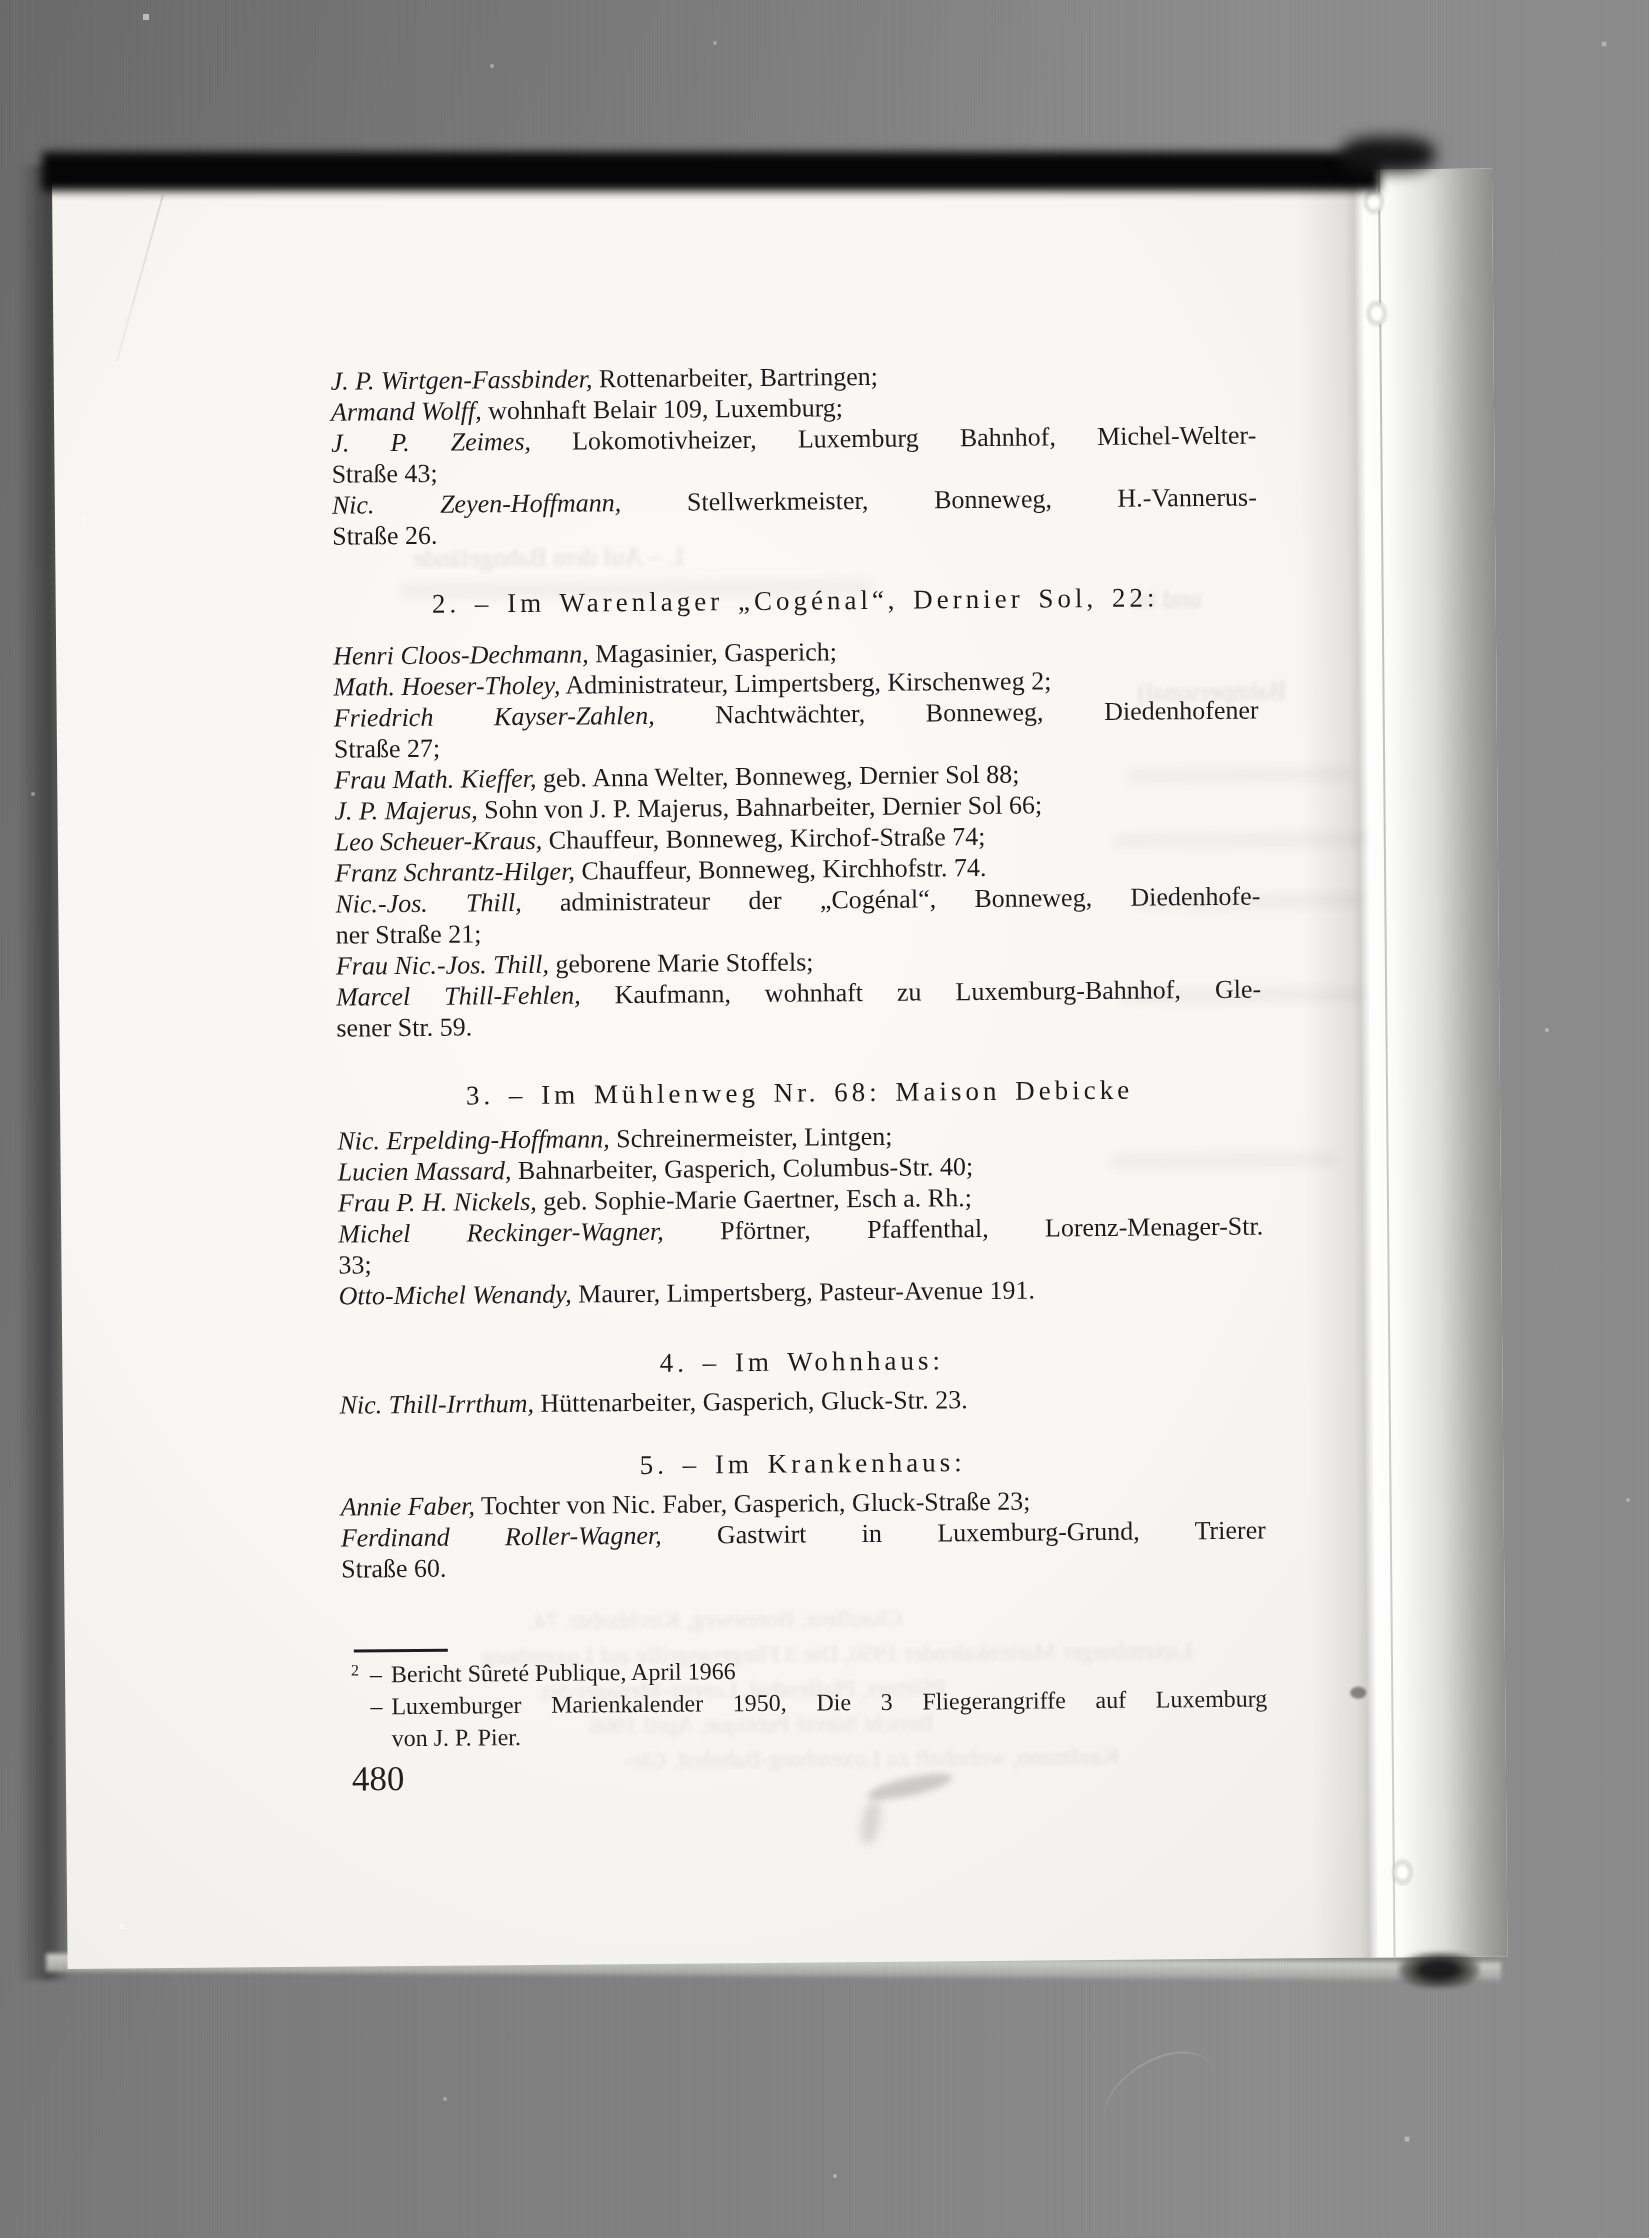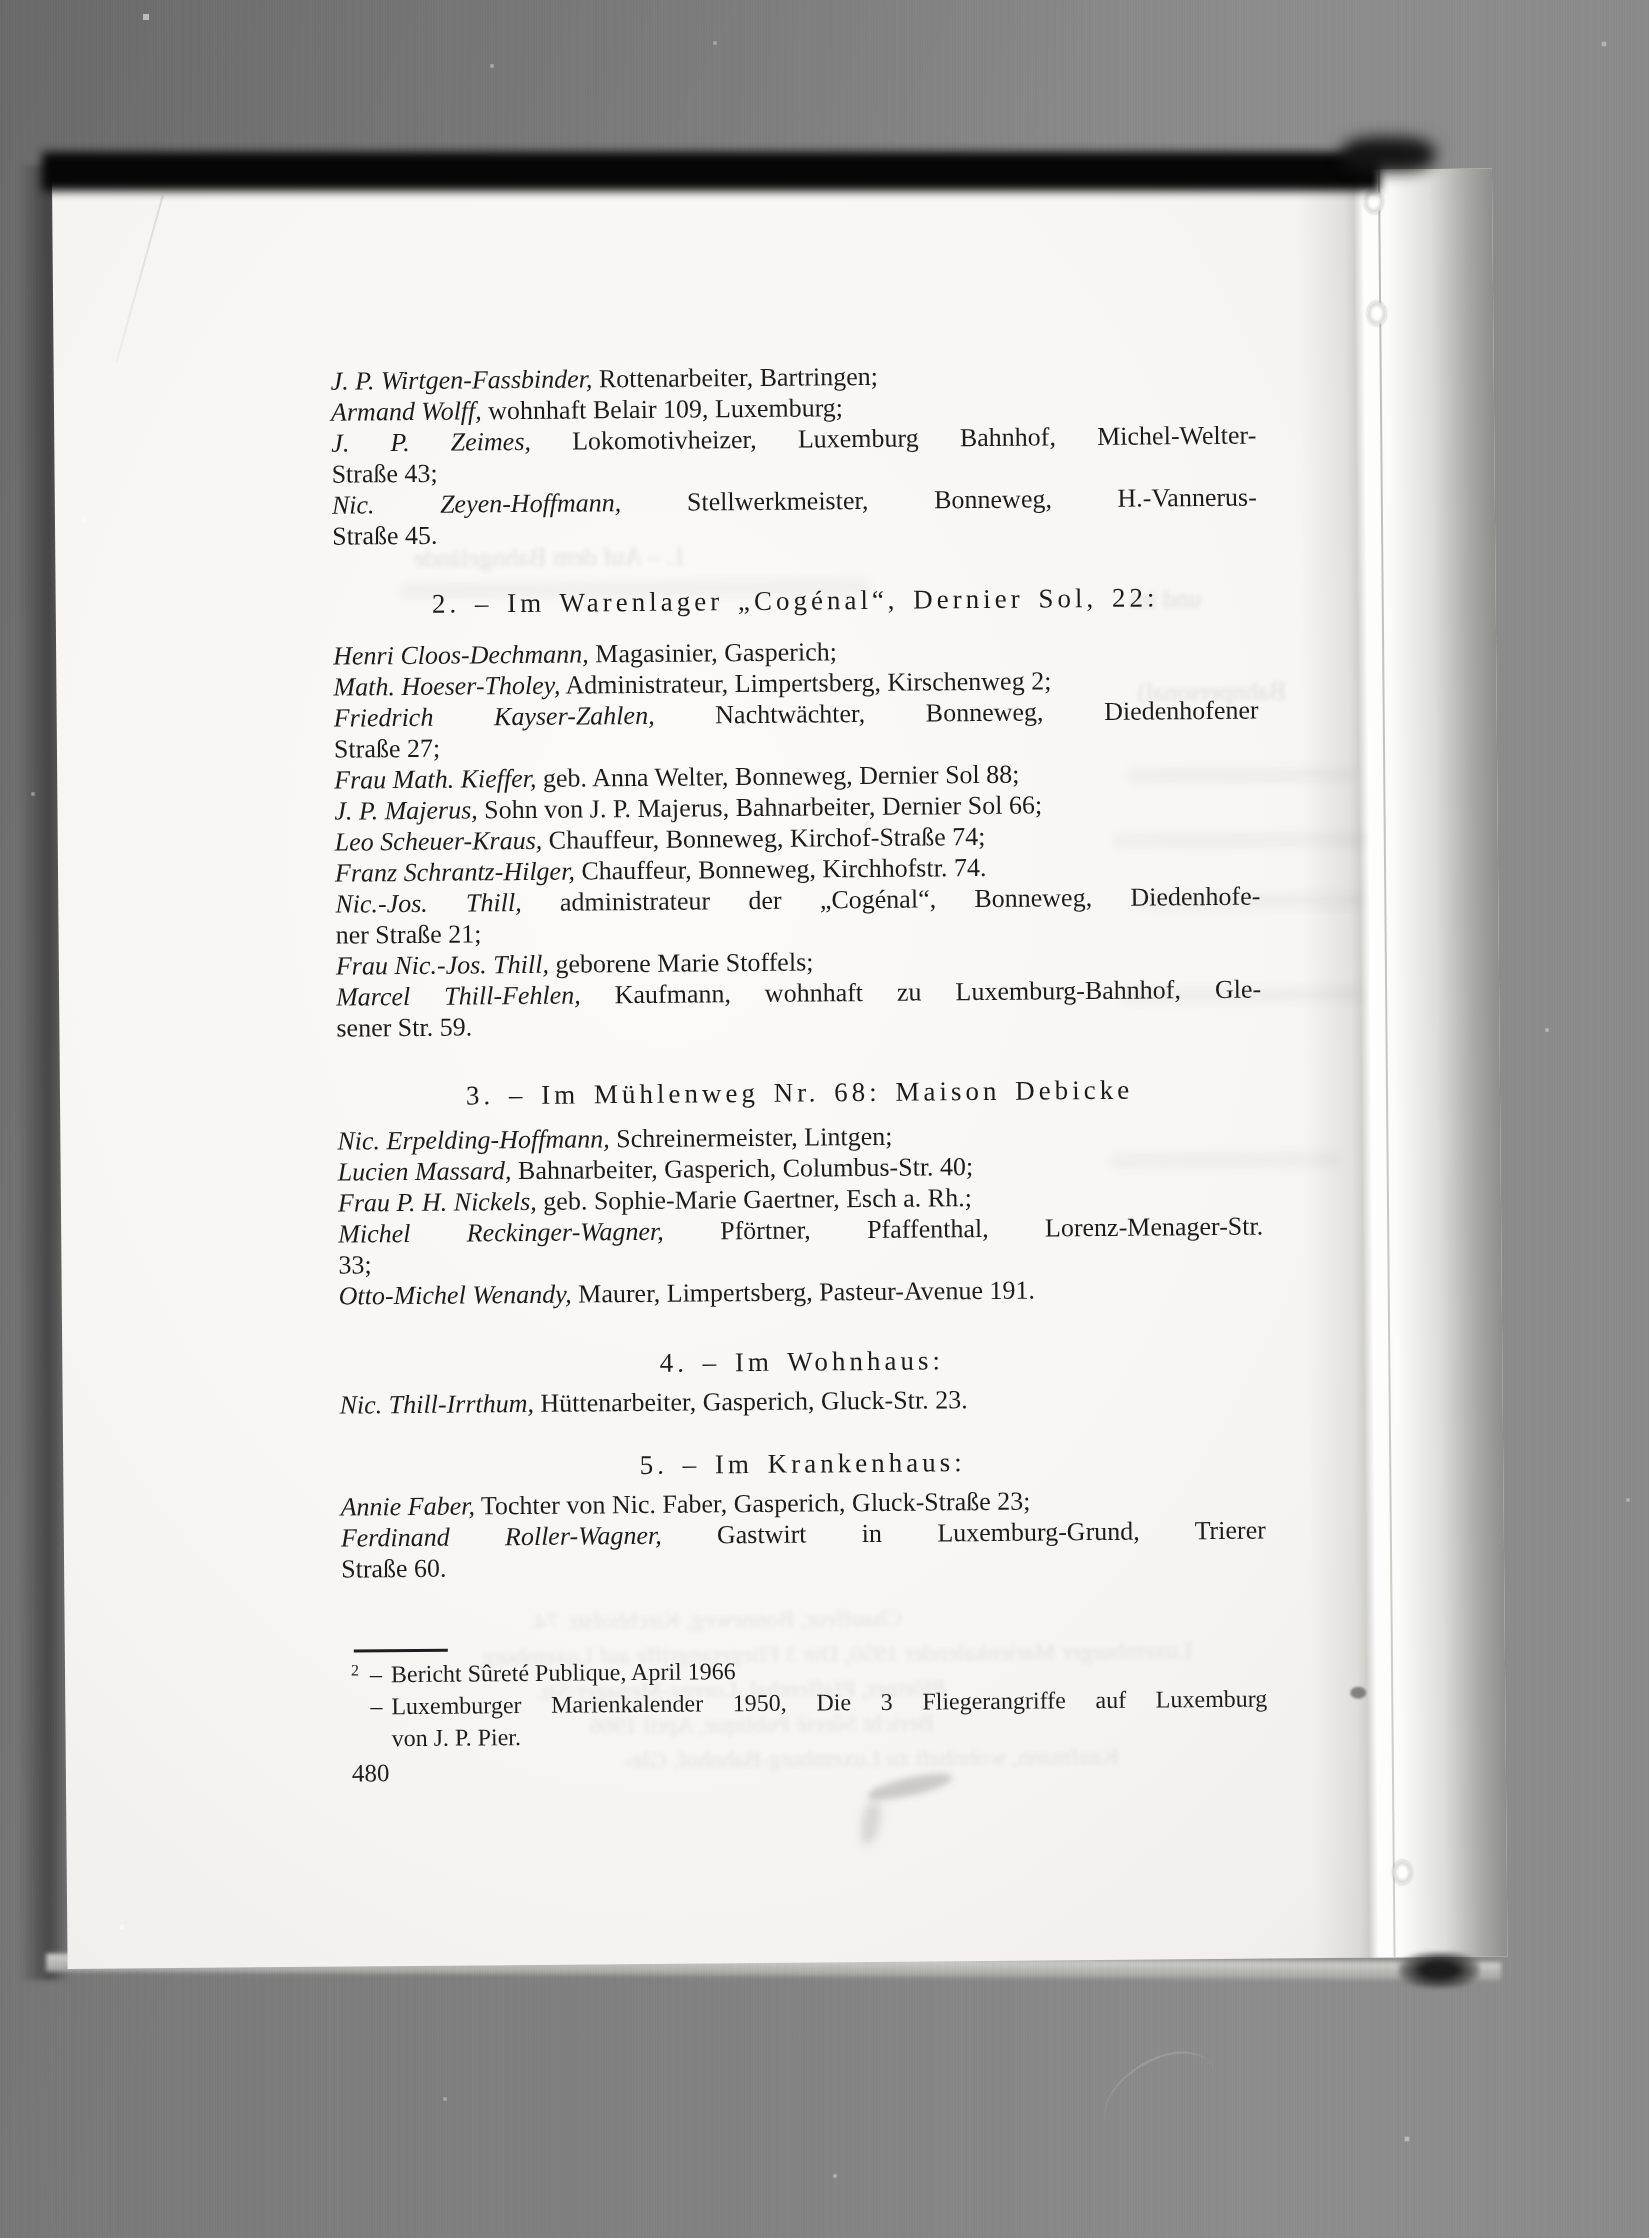--- a/index.html
+++ b/index.html
@@ -87,21 +87,21 @@
   .section.s2 .section-h{margin:39px 0 8px;}
   .section.s3 .section-h{margin:32px 0 8px;}
 
   .footnotes{position:absolute;left:286px;top:1471px;width:916px;color:#1c1c1c;
     font-size:24px;}
   .fn-rule{width:94px;height:2.7px;background:#1e1e1e;margin:0 0 6.7px 2.7px;}
   .fnline{position:relative;padding-left:40px;line-height:32px;min-height:32px;}
   .fnmark{position:absolute;left:0;top:-4.7px;font-size:16px;}
   .fndash{position:absolute;left:19px;}
   .fnline.j{text-align:justify;text-align-last:justify;}
-  .page-number{position:absolute;left:286px;top:1581px;font-size:25px;color:#202020;}
+  .page-number{position:absolute;left:286px;top:1581px;font-size:35px;color:#202020;}
 
   
   .ghost{position:absolute;color:#44443c;transform:scaleX(-1);filter:blur(2px);
     opacity:.14;white-space:nowrap;font-size:25.5px;line-height:30px;}
   .ghost.fn{opacity:.10;font-size:24px;}
   .gbar{position:absolute;background:#55554e;filter:blur(4.7px);opacity:.05;border-radius:6.7px;}
 </style>
 </head>
 <body>
 
@@ -137,21 +137,21 @@
     <div class="ghost fn" style="left:524px;top:1534px;">Bericht Sûreté Publique, April 1966</div>
     <div class="ghost fn" style="left:558px;top:1569px;"> Kaufmann, wohnhaft zu Luxemburg-Bahnhof, Gle-</div>
 
     <div class="textflow" id="textflow">
         <div>
           <div class="line"><span class="nm">J. P. Wirtgen-Fassbinder,</span><span> Rottenarbeiter, Bartringen;</span></div>
           <div class="line"><span class="nm">Armand Wolff,</span><span> wohnhaft Belair 109, Luxemburg;</span></div>
           <div class="line j"><span class="nm">J. P. Zeimes,</span><span> Lokomotivheizer, Luxemburg Bahnhof, Michel-Welter-</span></div>
           <div class="line"><span>Straße 43;</span></div>
           <div class="line j"><span class="nm">Nic. Zeyen-Hoffmann,</span><span> Stellwerkmeister, Bonneweg, H.-Vannerus-</span></div>
-          <div class="line"><span>Straße 45.</span></div>
+          <div class="line"><span>Straße 26.</span></div>
         </div>
         <div class="section s0">
           <div class="section-h">2. – Im Warenlager „Cogénal“, Dernier Sol, 22:</div>
           <div class="line"><span class="nm">Henri Cloos-Dechmann,</span><span> Magasinier, Gasperich;</span></div>
           <div class="line"><span class="nm">Math. Hoeser-Tholey,</span><span> Administrateur, Limpertsberg, Kirschenweg 2;</span></div>
           <div class="line j"><span class="nm">Friedrich Kayser-Zahlen,</span><span> Nachtwächter, Bonneweg, Diedenhofener</span></div>
           <div class="line"><span>Straße 27;</span></div>
           <div class="line"><span class="nm">Frau Math. Kieffer,</span><span> geb. Anna Welter, Bonneweg, Dernier Sol 88;</span></div>
           <div class="line"><span class="nm">J. P. Majerus,</span><span> Sohn von J. P. Majerus, Bahnarbeiter, Dernier Sol 66;</span></div>
           <div class="line"><span class="nm">Leo Scheuer-Kraus,</span><span> Chauffeur, Bonneweg, Kirchof-Straße 74;</span></div>

